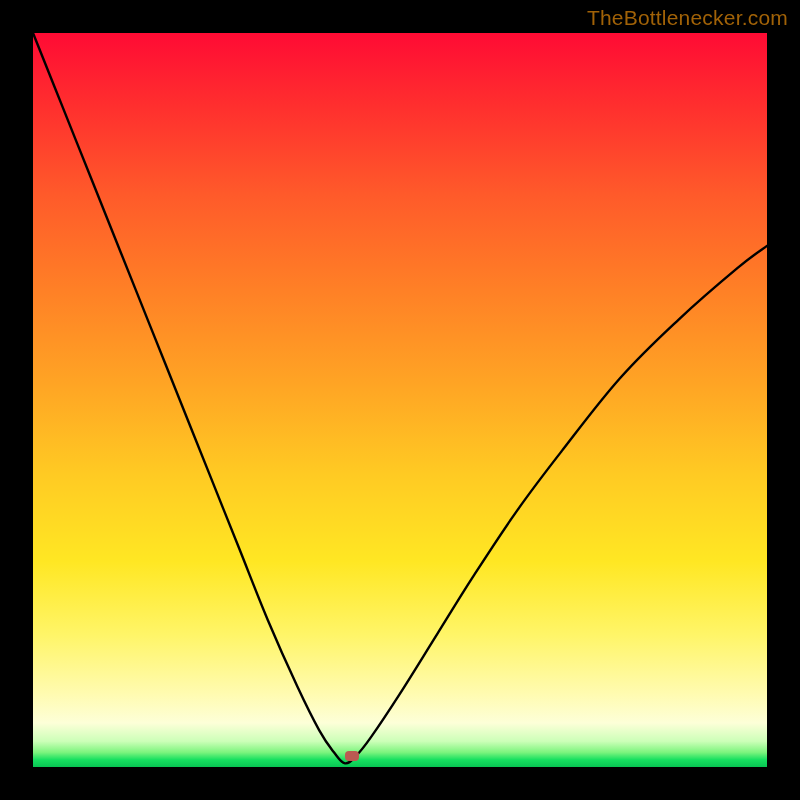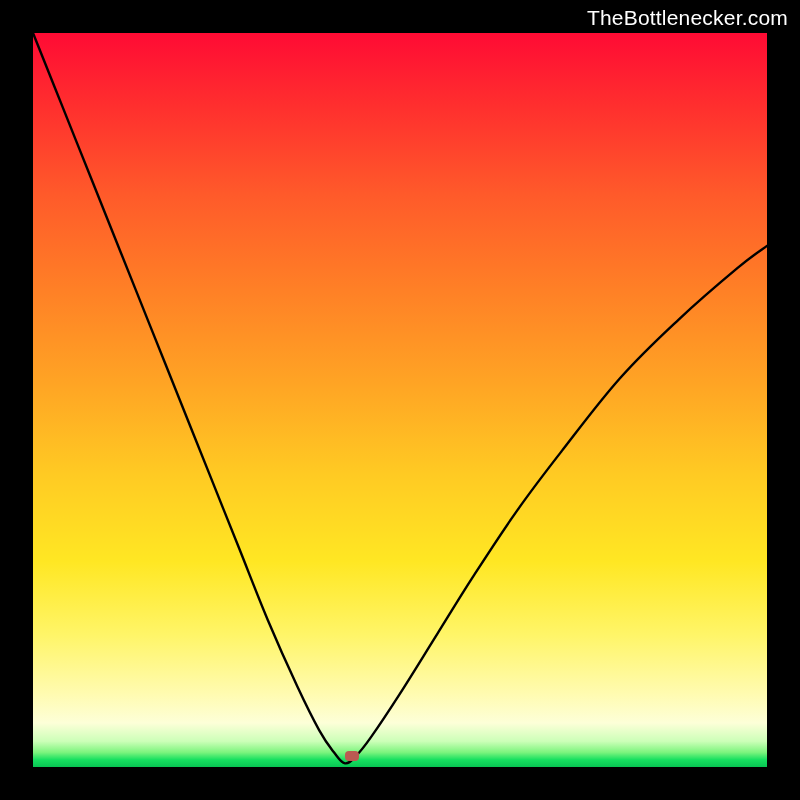--- a/index.html
+++ b/index.html
@@ -41,21 +41,21 @@
       #ccffb8 96.5%,
       #7df47e 98%,
       #18e060 99%,
       #08c553 100%
     );
   }
   .watermark {
     position: absolute;
     top: 6px;
     right: 12px;
-    color: #ffffff;
+    color: #a16207;
     font-size: 21px;
     font-weight: 500;
     letter-spacing: 0.2px;
     user-select: none;
   }
   svg.curve {
     position: absolute;
     left: 0;
     top: 0;
     width: 734px;

